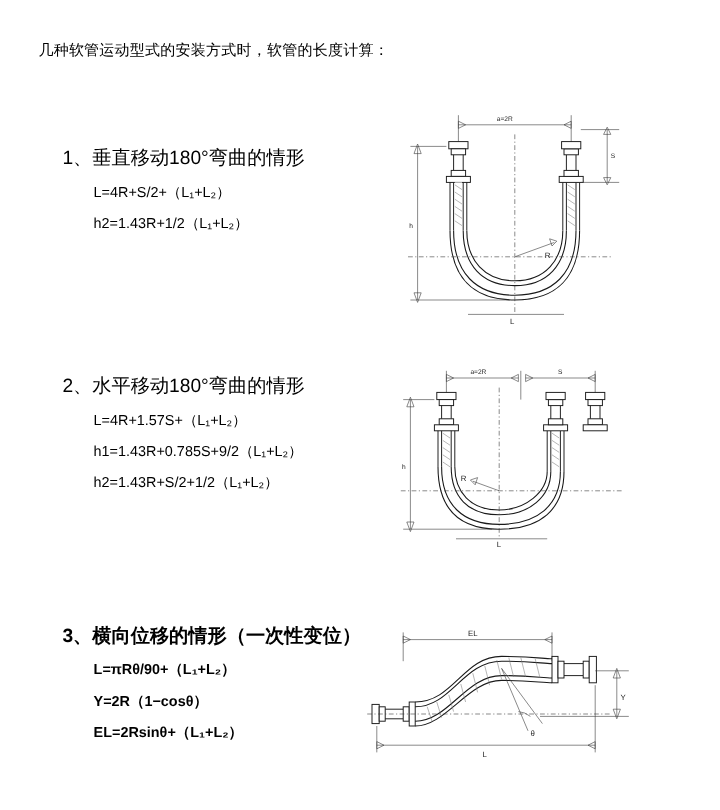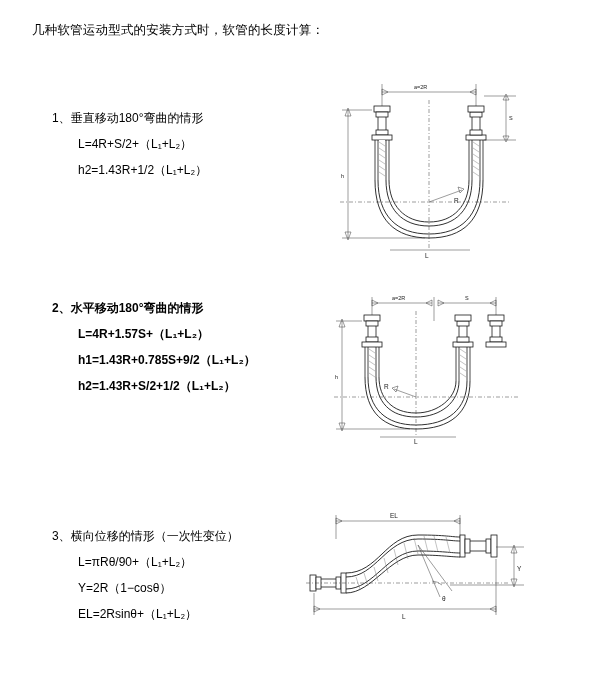--- a/index.html
+++ b/index.html
@@ -12,46 +12,47 @@
     height: 675px;
     position: relative;
     font-family: "Liberation Sans", sans-serif;
     color: #000000;
     overflow: hidden;
   }
   .page {
     position: relative;
     width: 600px;
     height: 530px;
+    margin-top: 12px;
   }
   .heading {
     position: absolute;
     left: 32px;
     top: 22px;
     font-size: 12.5px;
     letter-spacing: 0.2px;
     white-space: nowrap;
   }
   .case {
     position: absolute;
   }
   .case-title {
-    font-size: 12px;
+    font-size: 16px;
     white-space: nowrap;
     margin-bottom: 9px;
   }
   .formula {
     font-size: 12px;
     white-space: nowrap;
     margin-bottom: 9px;
     padding-left: 26px;
   }
   .case1 { left: 52px; top: 110px; }
-  .case2 { left: 52px; top: 300px; font-weight: bold; }
-  .case3 { left: 52px; top: 528px; }
+  .case2 { left: 52px; top: 300px; }
+  .case3 { left: 52px; top: 508px; font-weight: bold; }
 
   .figure {
     position: absolute;
   }
   .fig1 { left: 310px; top: 70px; width: 270px; height: 190px; }
   .fig2 { left: 310px; top: 285px; width: 270px; height: 160px; }
   .fig3 { left: 300px; top: 505px; width: 290px; height: 135px; }
 
   svg { display: block; }
   .ln { stroke: #1a1a1a; stroke-width: 0.8; fill: none; }

